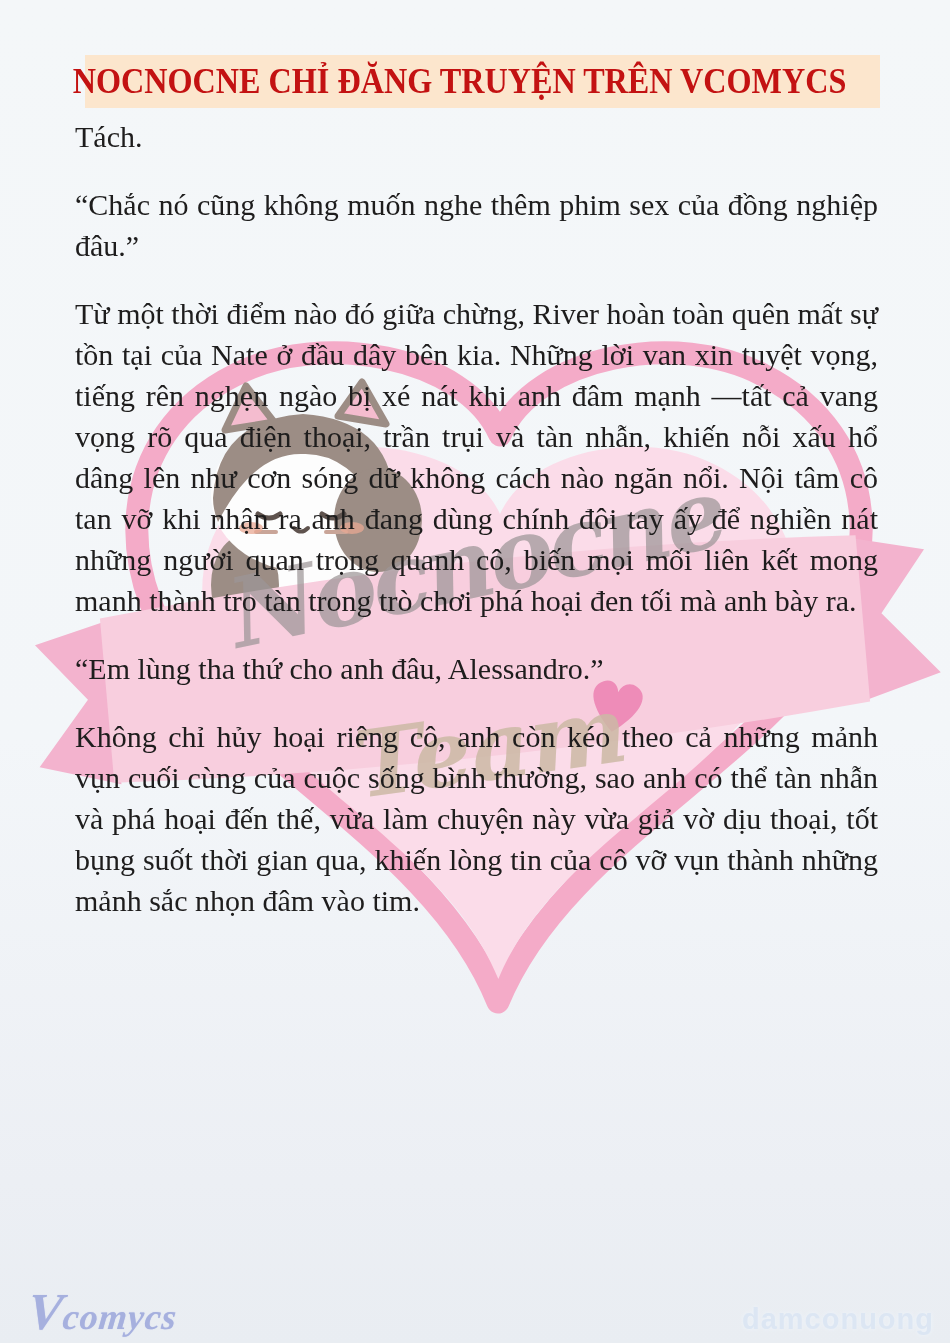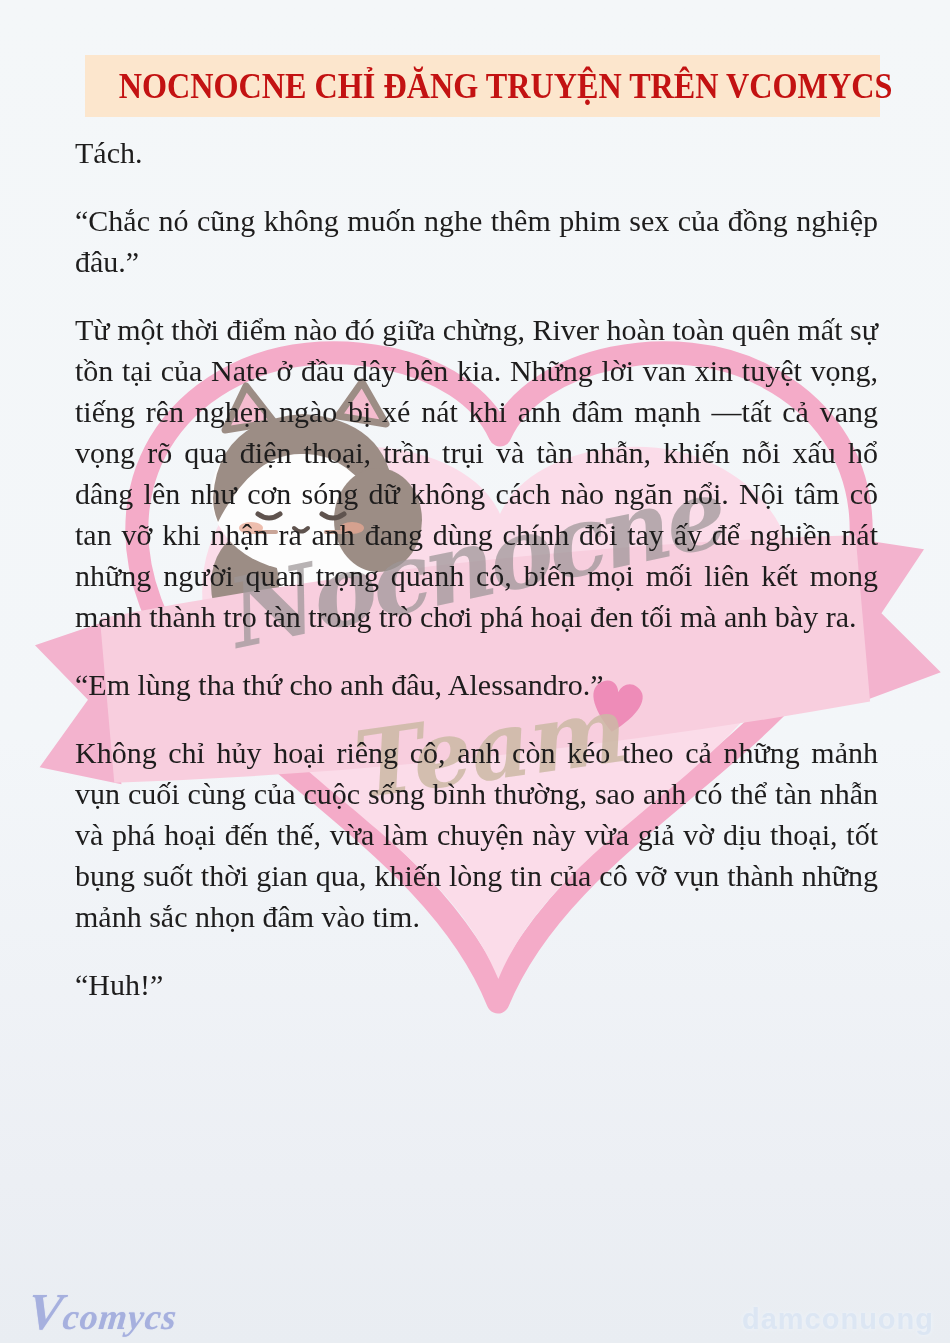--- a/index.html
+++ b/index.html
@@ -8,37 +8,37 @@
     width:950px;height:1343px;
     margin:0 auto;
     background:linear-gradient(180deg,#f4f7f9 0%,#f3f6f9 55%,#eceff4 88%,#e9edf2 100%);
     overflow:hidden;
     font-family:"Liberation Serif","DejaVu Serif",serif;
   }
   
   #watermark{position:absolute;left:0;top:330px;width:950px;height:700px;z-index:1;}
   
   .banner{
-    position:absolute;left:85px;top:55px;width:795px;height:62px;z-index:3;
+    position:absolute;left:85px;top:55px;width:795px;height:53px;z-index:3;
     background:var(--banner_bg,#fce6cd);
-    display:flex;align-items:center;justify-content:flex-start;
+    display:flex;align-items:center;justify-content:flex-end;
   }
   .banner-text{
     color:var(--banner_text,#c31212);
     font-weight:bold;font-size:35px;line-height:1;
     white-space:nowrap;letter-spacing:0px;
     transform:scaleX(0.92);transform-origin:center;
   }
   
   .content{
     position:absolute;left:75px;top:116px;width:803px;z-index:2;
     color:var(--body_text,#1e1d1d);
   }
   .content p{
-    margin:16px 0 27px 0;
+    margin:0 0 27px 0;
     font-size:30px;line-height:41px;
     text-align:justify;
   }
   
   .logo-vcomycs{
     position:absolute;left:28px;top:1282px;z-index:3;
     color:var(--logo_left_color,#a6b0de);
     font-family:"Liberation Serif",serif;
     font-style:italic;font-weight:bold;
     font-size:36px;letter-spacing:1px;
@@ -105,19 +105,18 @@
   <div class="banner">
     <span class="banner-text">NOCNOCNE CHỈ ĐĂNG TRUYỆN TRÊN VCOMYCS</span>
   </div>
 
   <div class="content">
     <p>Tách.</p>
     <p>“Chắc nó cũng không muốn nghe thêm phim sex của đồng nghiệp đâu.”</p>
     <p>Từ một thời điểm nào đó giữa chừng, River hoàn toàn quên mất sự tồn tại của Nate ở đầu dây bên kia. Những lời van xin tuyệt vọng, tiếng rên nghẹn ngào bị xé nát khi anh đâm mạnh —tất cả vang vọng rõ qua điện thoại, trần trụi và tàn nhẫn, khiến nỗi xấu hổ dâng lên như cơn sóng dữ không cách nào ngăn nổi. Nội tâm cô tan vỡ khi nhận ra anh đang dùng chính đôi tay ấy để nghiền nát những người quan trọng quanh cô, biến mọi mối liên kết mong manh thành tro tàn trong trò chơi phá hoại đen tối mà anh bày ra.</p>
     <p>“Em lùng tha thứ cho anh đâu, Alessandro.”</p>
     <p>Không chỉ hủy hoại riêng cô, anh còn kéo theo cả những mảnh vụn cuối cùng của cuộc sống bình thường, sao anh có thể tàn nhẫn và phá hoại đến thế, vừa làm chuyện này vừa giả vờ dịu thoại, tốt bụng suốt thời gian qua, khiến lòng tin của cô vỡ vụn thành những mảnh sắc nhọn đâm vào tim.</p>
-    <p>“Huh!”</p>
   </div>
 
   <div class="logo-vcomycs">Vcomycs</div>
   <div class="logo-damconuong">damconuong</div>
 
 </div>
 
 </body></html>

